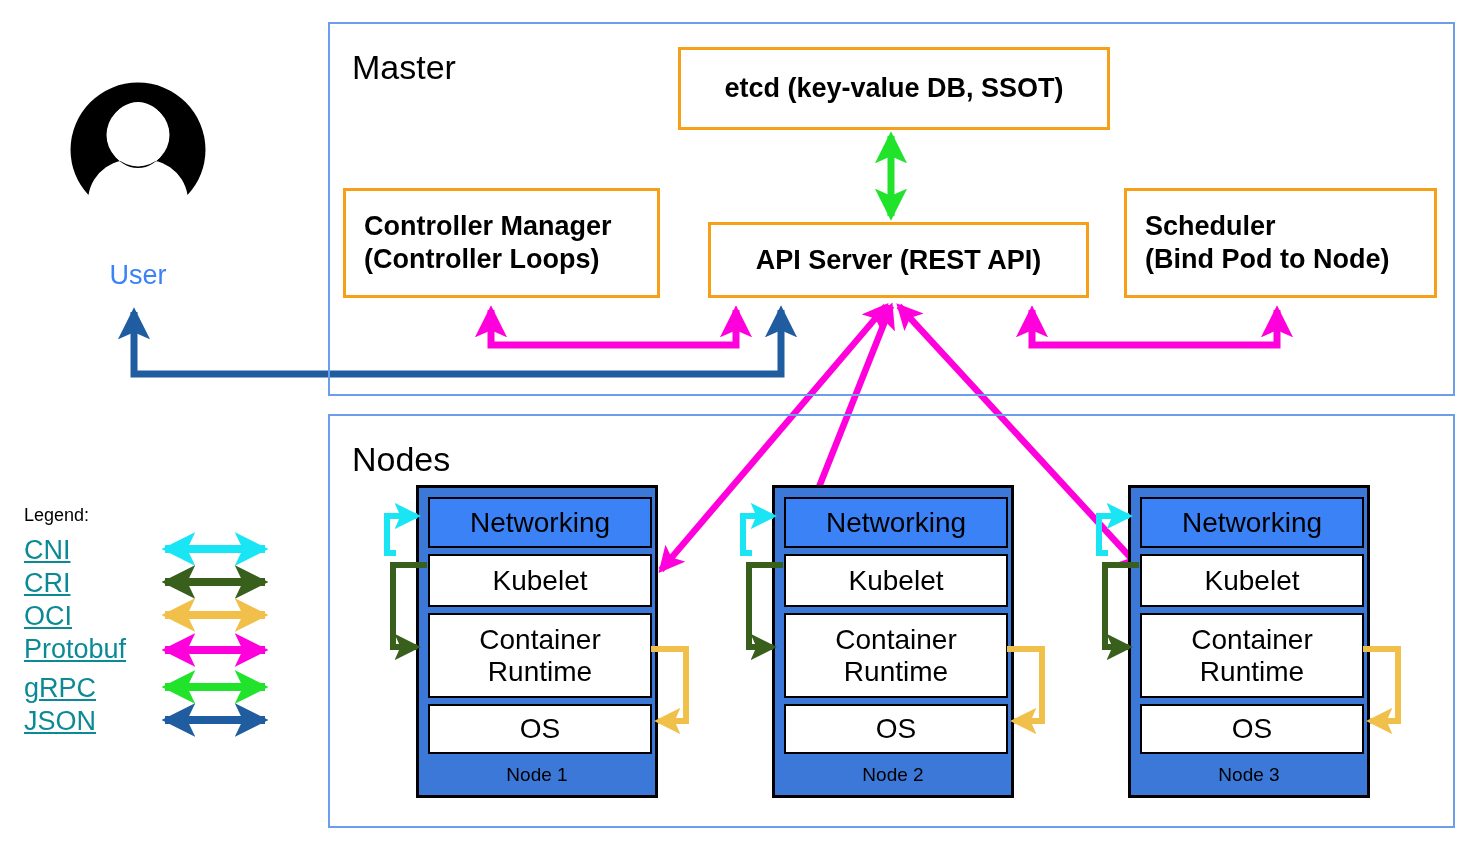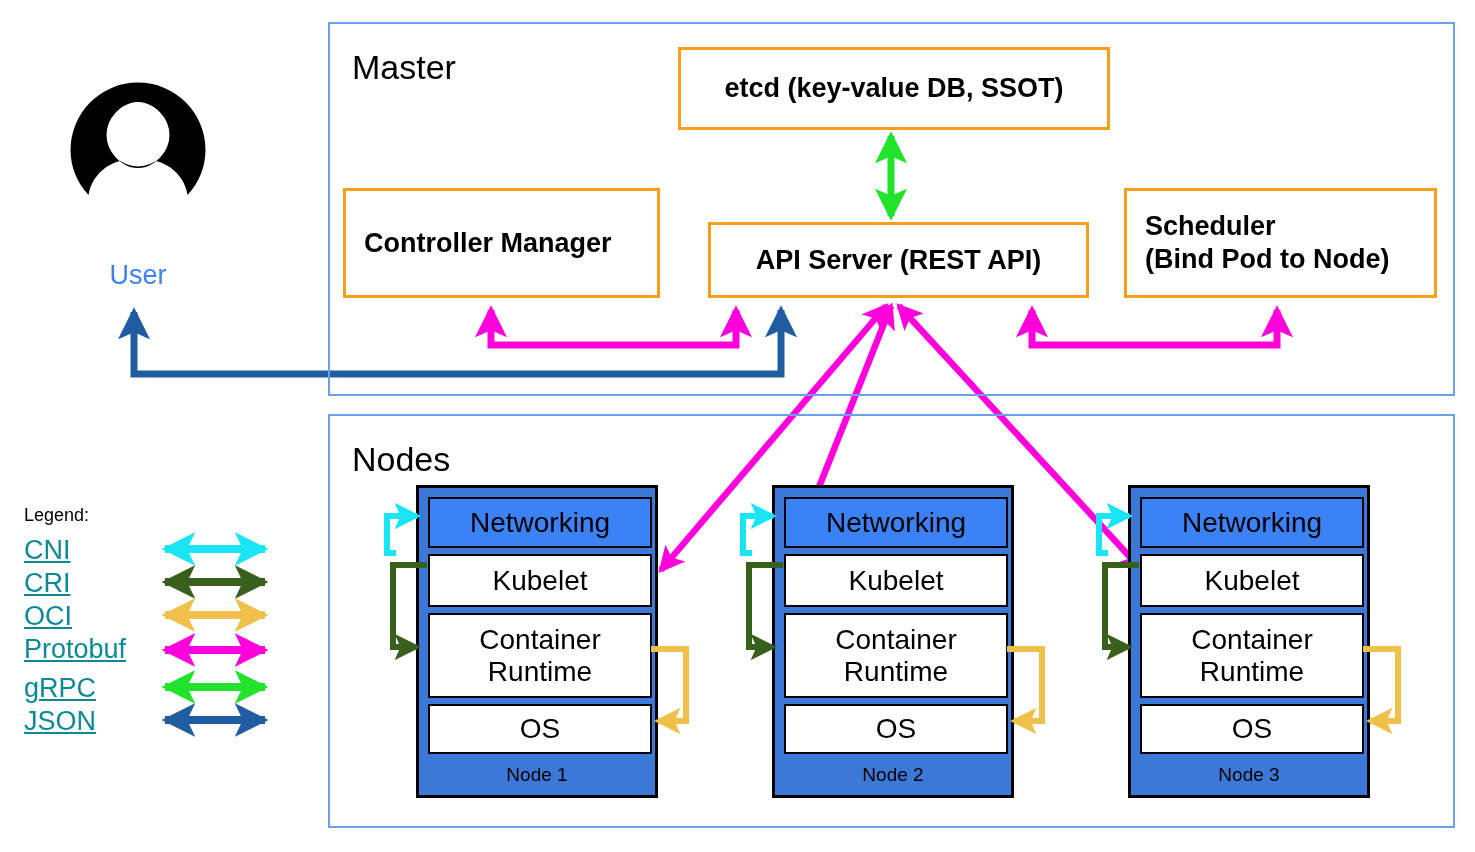--- a/index.html
+++ b/index.html
@@ -104,20 +104,21 @@
   <div class="abs group" style="left:328px;top:22px;width:1127px;height:374px;"></div>
   <div class="abs group-title" style="left:352px;top:50px;">Master</div>
 
   <div class="abs ctl-box" style="left:678px;top:47px;width:432px;height:83px;">
     <span>etcd (key-value DB, SSOT)</span>
   </div>
 
   <div class="abs ctl-box left" style="left:343px;top:188px;width:317px;height:110px;">
     <span>
       <span style="display:block;">Controller Manager</span>
+      <span style="display:block;">(Controller Loops)</span>
     </span>
   </div>
 
   <div class="abs ctl-box" style="left:708px;top:222px;width:381px;height:76px;">
     <span>API Server (REST API)</span>
   </div>
 
   <div class="abs ctl-box left" style="left:1124px;top:188px;width:313px;height:110px;">
     <span>
       <span style="display:block;">Scheduler</span>

